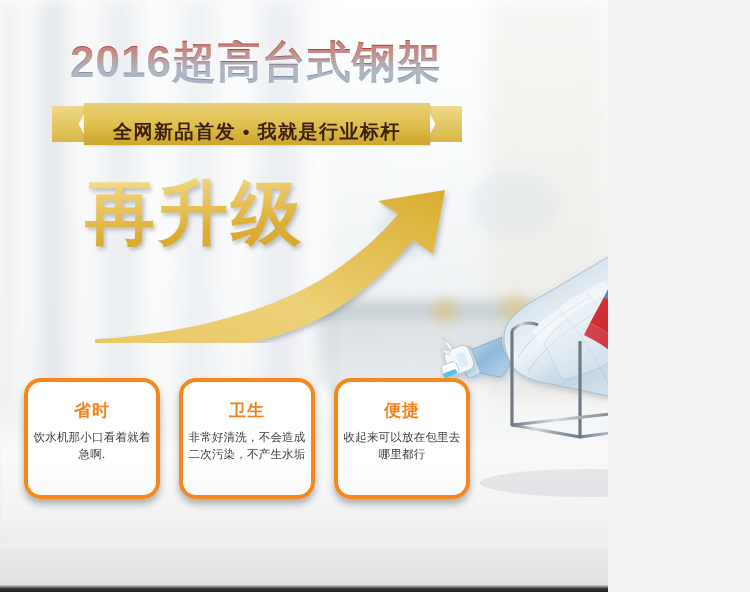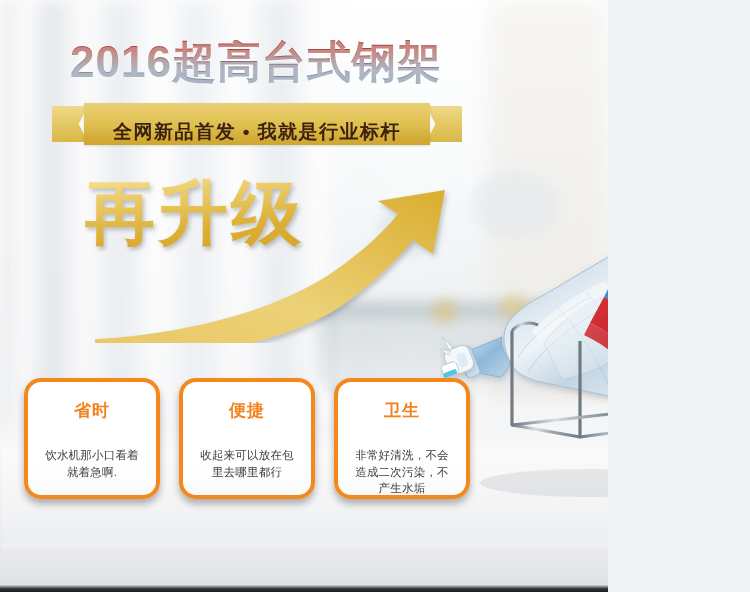--- a/index.html
+++ b/index.html
@@ -140,25 +140,25 @@
     width:136px; height:121px;
     border:4px solid #f4881d;
     border-radius:17px;
     background:linear-gradient(180deg,#ffffff 0%,#ffffff 72%,#fafafa 100%);
     box-shadow:0 5px 7px rgba(40,40,45,.34);
     display:flex; flex-direction:column; align-items:center;
     padding-top:17px;
   }
   .feature-title{
     font-size:17px; font-weight:bold; color:#f4821c; letter-spacing:1px;
-    margin-bottom:25px;
+    margin-bottom:7px;
   }
   .feature-body{
     font-size:11.5px; color:#3d3d3d; line-height:1.45; text-align:center;
-    padding:0 12px; letter-spacing:.2px;
+    padding:0 0; letter-spacing:.2px;
   }
 </style>
 </head>
 <body>
 
 <div id="stage">
 
   <div class="bg-base"></div>
   <div class="bg-curtains"></div>
   <div class="bg-window"></div>
@@ -346,24 +346,24 @@
   </svg>
 
   <div class="features">
 
     <div class="feature">
       <div class="feature-title">省时</div>
       <div class="feature-body">饮水机那小口看着就着急啊.</div>
     </div>
 
     <div class="feature">
+      <div class="feature-title">卫生</div>
+      <div class="feature-body">非常好清洗，不会造成二次污染，不产生水垢</div>
+    </div>
+
+    <div class="feature">
       <div class="feature-title">便捷</div>
       <div class="feature-body">收起来可以放在包里去哪里都行</div>
     </div>
 
-    <div class="feature">
-      <div class="feature-title">卫生</div>
-      <div class="feature-body">非常好清洗，不会造成二次污染，不产生水垢</div>
-    </div>
-
   </div>
 
 </div>
 
 </body></html>

